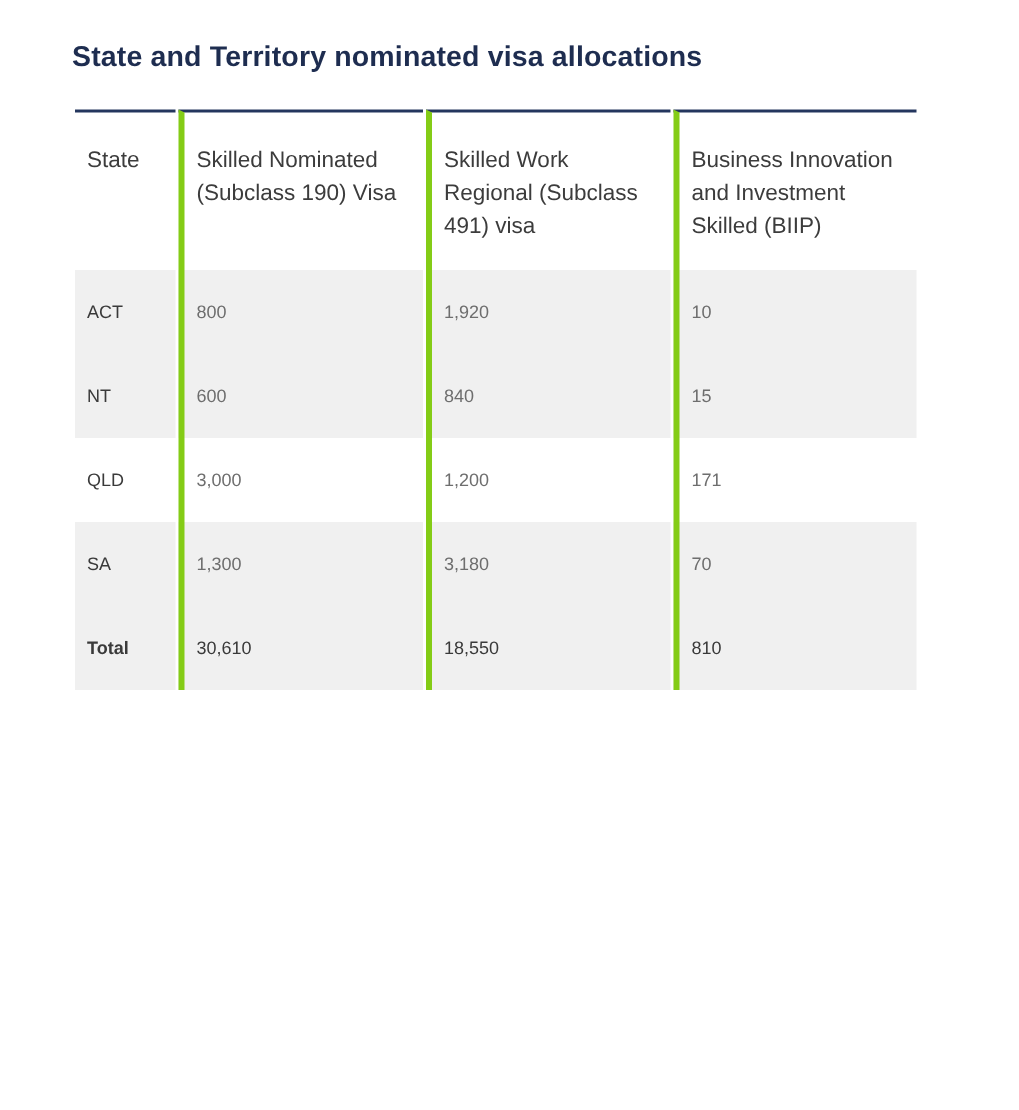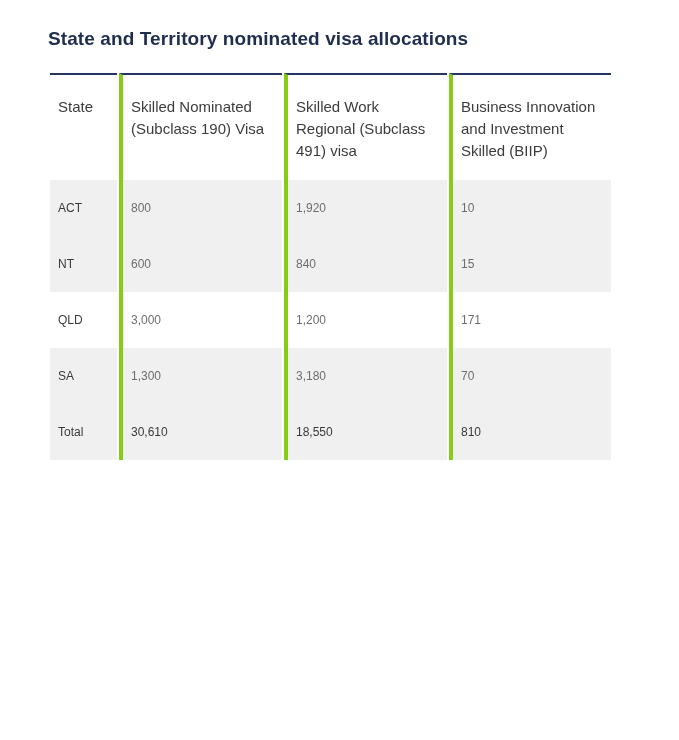--- a/index.html
+++ b/index.html
@@ -54,21 +54,21 @@
   }
   td.state-cell { color: #3a3a3a; }
   tr.stripe td { background: #f0f0f0; }
   
   th + th, td + td { border-left: 4px solid #84cc16; }
   tr.total-row td {
     background: #f0f0f0;
     font-weight: 400;
     color: #3a3a3a;
   }
-  tr.total-row td.state-cell { font-weight: 400; }
+  tr.total-row td.state-cell { font-weight: 700; }
 </style>
 </head>
 <body>
 
 <div class="page">
   <h1 class="page-title">State and Territory nominated visa allocations</h1>
 
   <table class="allocations">
     <colgroup>
       <col class="c-state">

